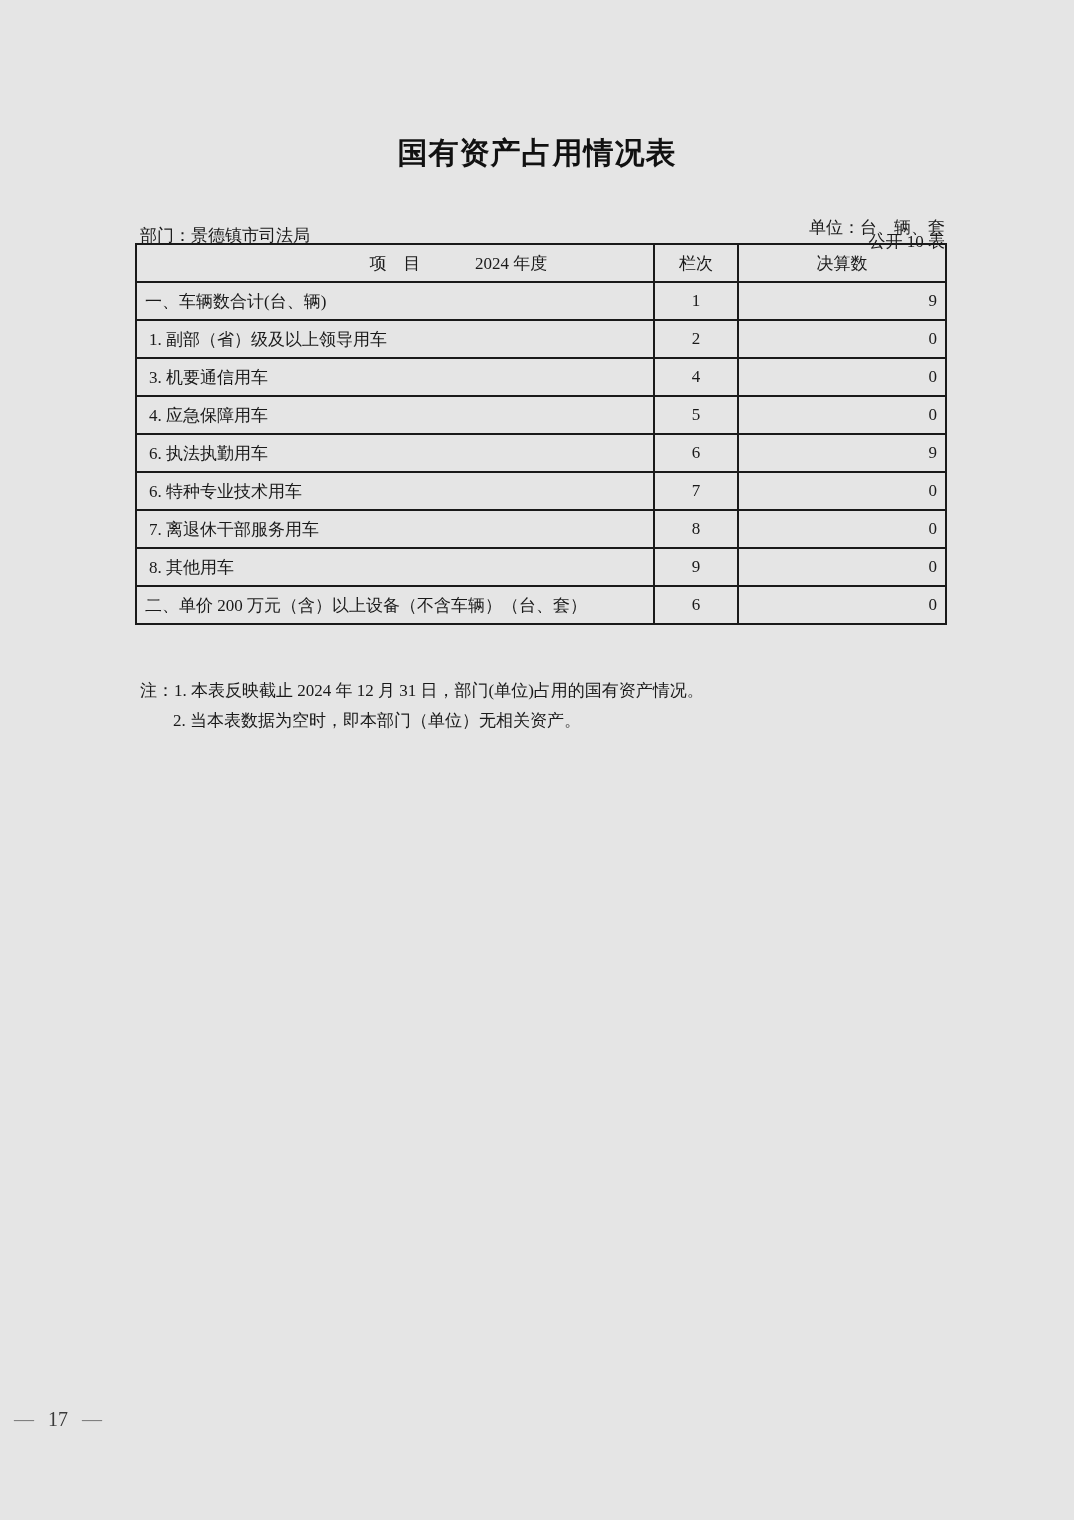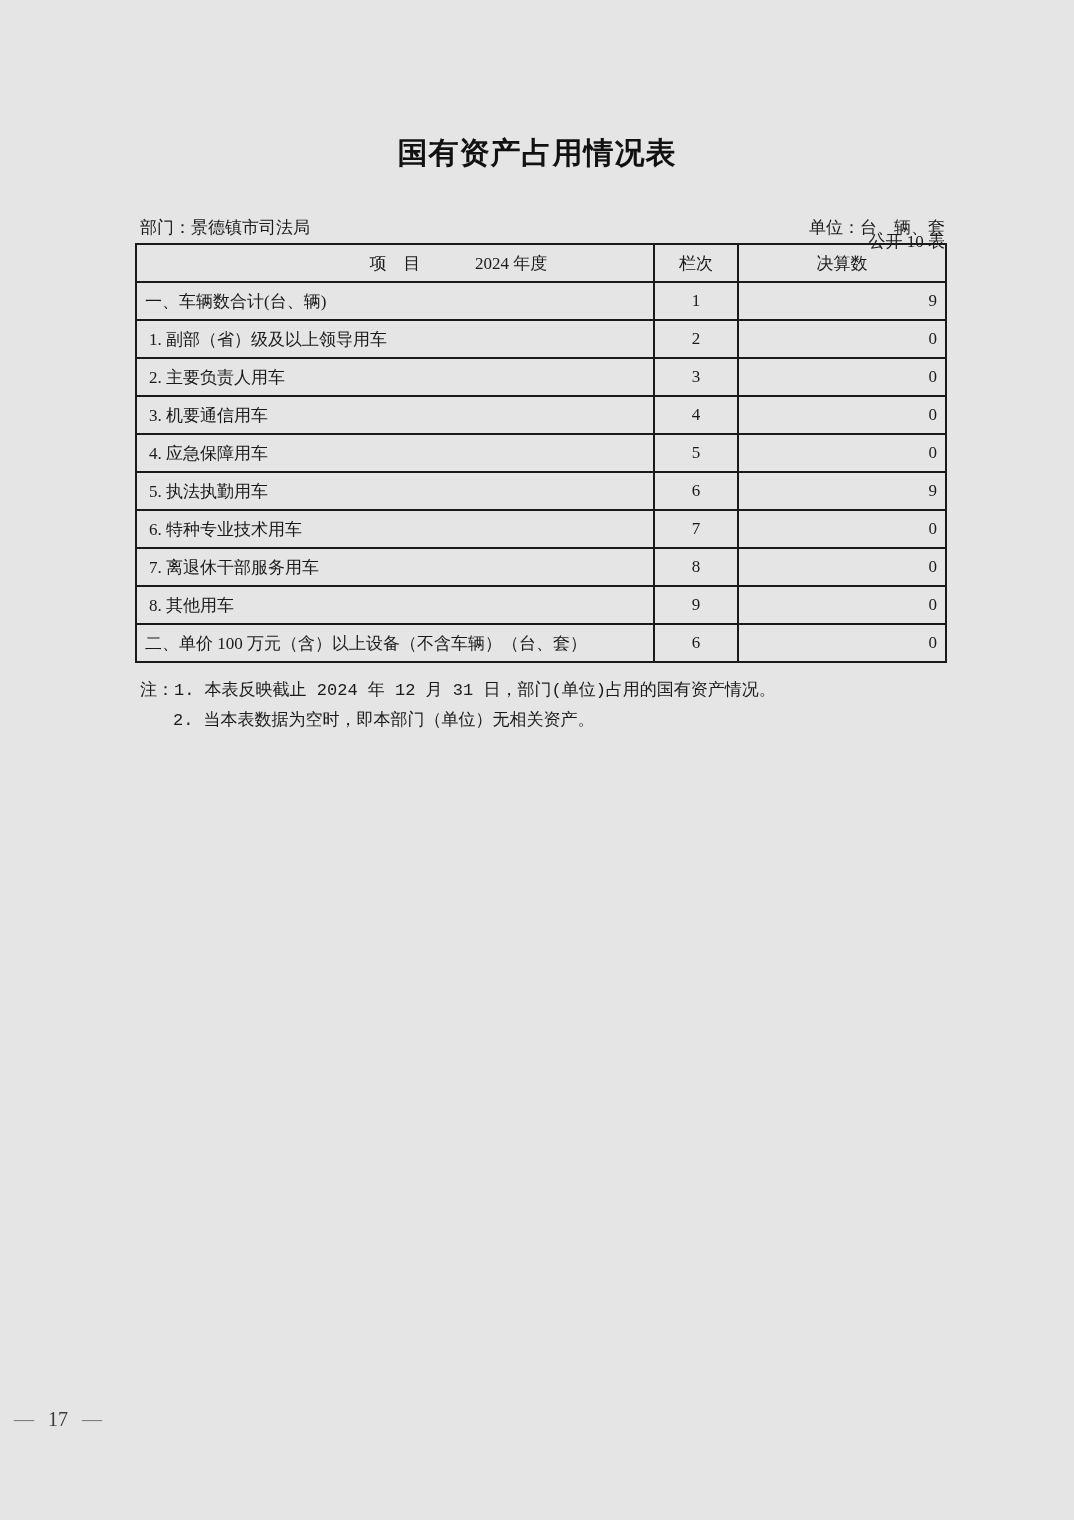--- a/index.html
+++ b/index.html
@@ -35,21 +35,21 @@
     margin-top: 40px;
   }
   .meta-row {
     position: absolute;
     top: 216px;
     left: 135px;
     width: 810px;
     height: 24px;
     font-size: 17px;
   }
-  .meta-department { position: absolute; left: 5px; top: 0; }
+  .meta-department { position: absolute; left: 5px; top: 8px; }
   .meta-year { position: absolute; left: 340px; top: 0; margin-top: 36px; }
   .meta-unit { position: absolute; right: 0; top: 0; }
   table.assets-table {
     position: absolute;
     top: 243px;
     left: 135px;
     width: 810px;
     border-collapse: collapse;
     table-layout: fixed;
     font-size: 17px;
@@ -72,21 +72,20 @@
   .assets-table td.item-cell.indent { padding-left: 12px; }
   .assets-table td.column-cell { text-align: center; }
   .assets-table td.value-cell { text-align: right; padding-right: 8px; }
   .notes {
     position: absolute;
     top: 676px;
     left: 140px;
     width: 700px;
     font-size: 17px;
     line-height: 30px;
-    font-family: Liberation Mono, monospace;
   }
   .notes .note-line-2 { padding-left: 33px; }
   .page-number {
     position: absolute;
     top: 1408px;
     left: 0;
     width: 100%;
     text-align: left;
     font-size: 20px;
     color: #3a3a3a;
@@ -126,56 +125,51 @@
           <td class="item-cell">一、车辆数合计(台、辆)</td>
           <td class="column-cell">1</td>
           <td class="value-cell">9</td>
         </tr>
         <tr>
           <td class="item-cell indent">1. 副部（省）级及以上领导用车</td>
           <td class="column-cell">2</td>
           <td class="value-cell">0</td>
         </tr>
         <tr>
-          <td class="item-cell indent">2. 主要负责人用车</td>
-          <td class="column-cell">3</td>
-          <td class="value-cell">0</td>
-        </tr>
-        <tr>
           <td class="item-cell indent">3. 机要通信用车</td>
           <td class="column-cell">4</td>
           <td class="value-cell">0</td>
         </tr>
         <tr>
           <td class="item-cell indent">4. 应急保障用车</td>
           <td class="column-cell">5</td>
           <td class="value-cell">0</td>
         </tr>
         <tr>
-          <td class="item-cell indent">5. 执法执勤用车</td>
+          <td class="item-cell indent">6. 执法执勤用车</td>
           <td class="column-cell">6</td>
           <td class="value-cell">9</td>
         </tr>
         <tr>
           <td class="item-cell indent">6. 特种专业技术用车</td>
           <td class="column-cell">7</td>
           <td class="value-cell">0</td>
         </tr>
         <tr>
           <td class="item-cell indent">7. 离退休干部服务用车</td>
           <td class="column-cell">8</td>
           <td class="value-cell">0</td>
         </tr>
         <tr>
           <td class="item-cell indent">8. 其他用车</td>
           <td class="column-cell">9</td>
           <td class="value-cell">0</td>
         </tr>
         <tr>
-          <td class="item-cell">二、单价 100 万元（含）以上设备（不含车辆）（台、套）</td>
+          <td class="item-cell">二、单价 200 万元（含）以上设备（不含车辆）（台、套）</td>
           <td class="column-cell">6</td>
           <td class="value-cell">0</td>
         </tr>
       </tbody>
   </table>
 
   <div class="notes">
     <div class="note-line-1">注：1. 本表反映截止 2024 年 12 月 31 日，部门(单位)占用的国有资产情况。</div>
     <div class="note-line-2">2. 当本表数据为空时，即本部门（单位）无相关资产。</div>
   </div>

